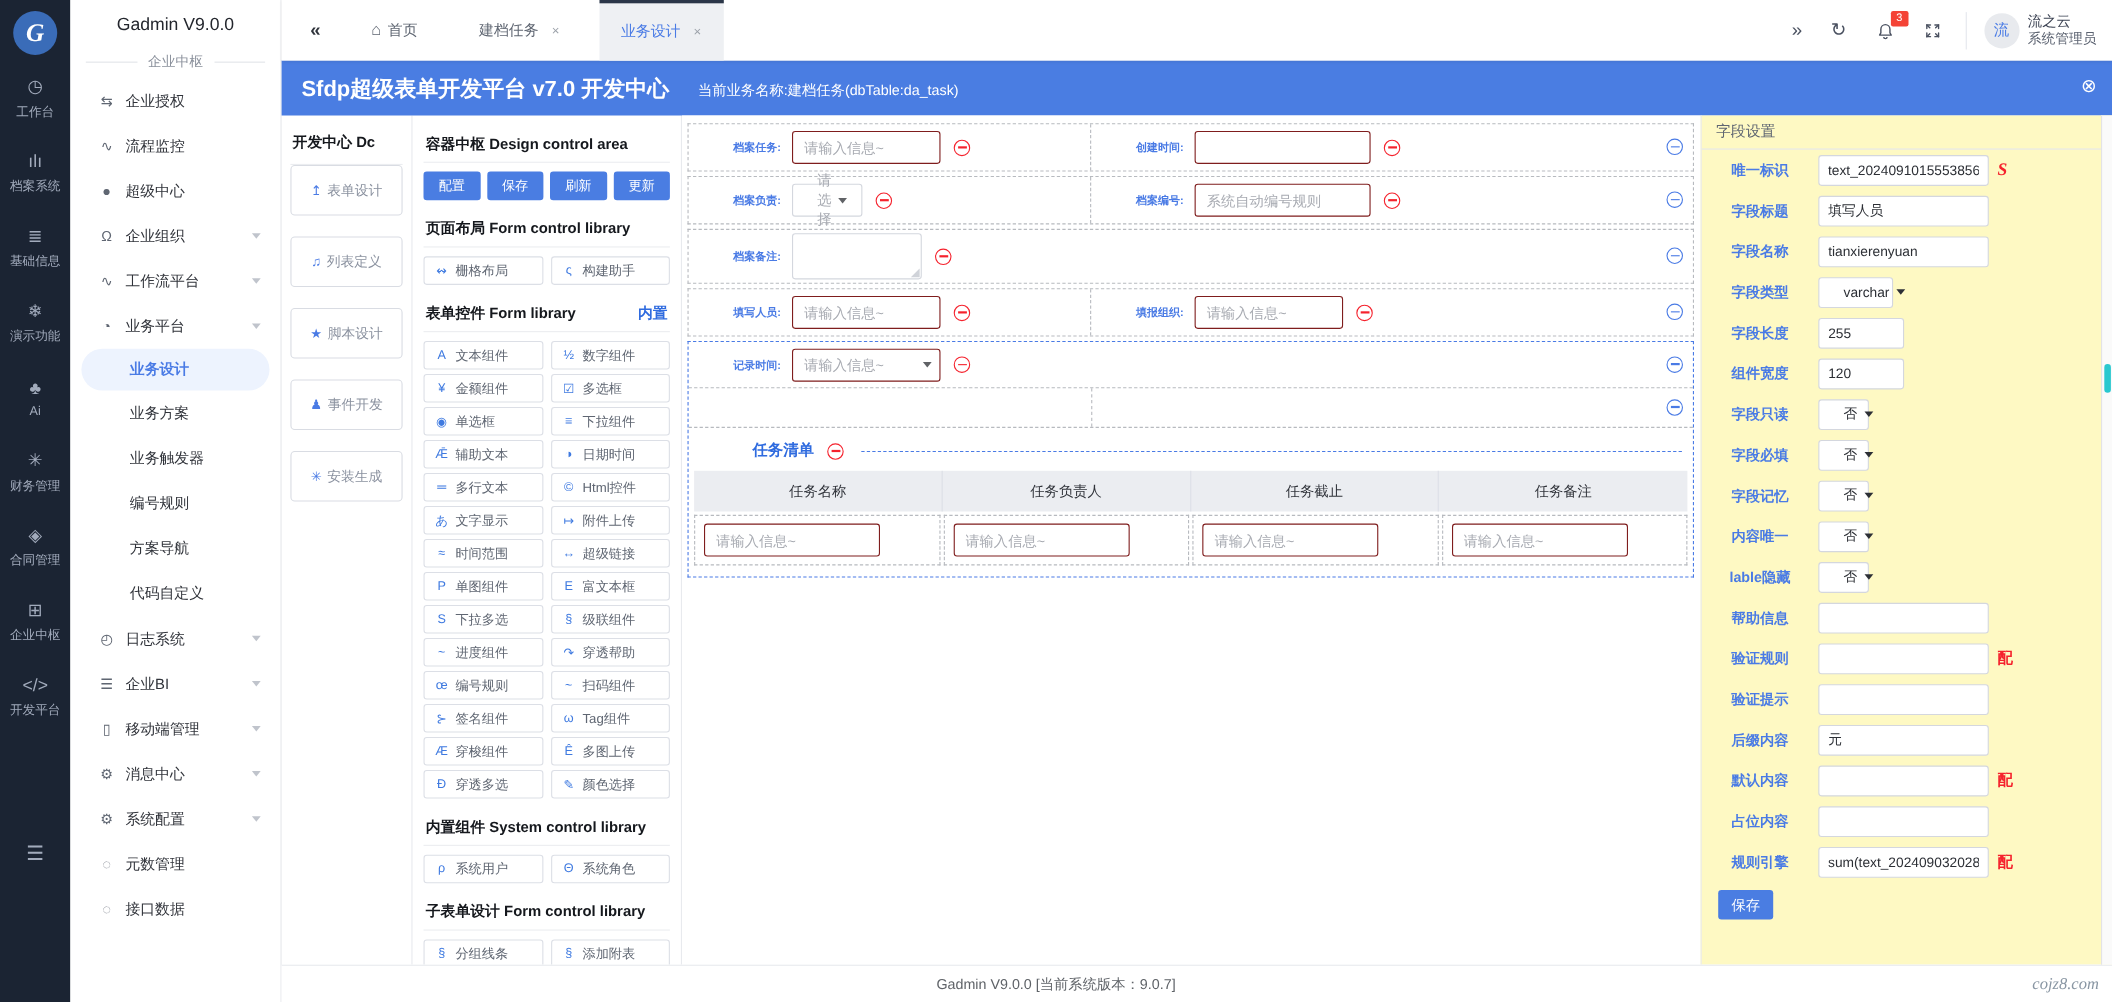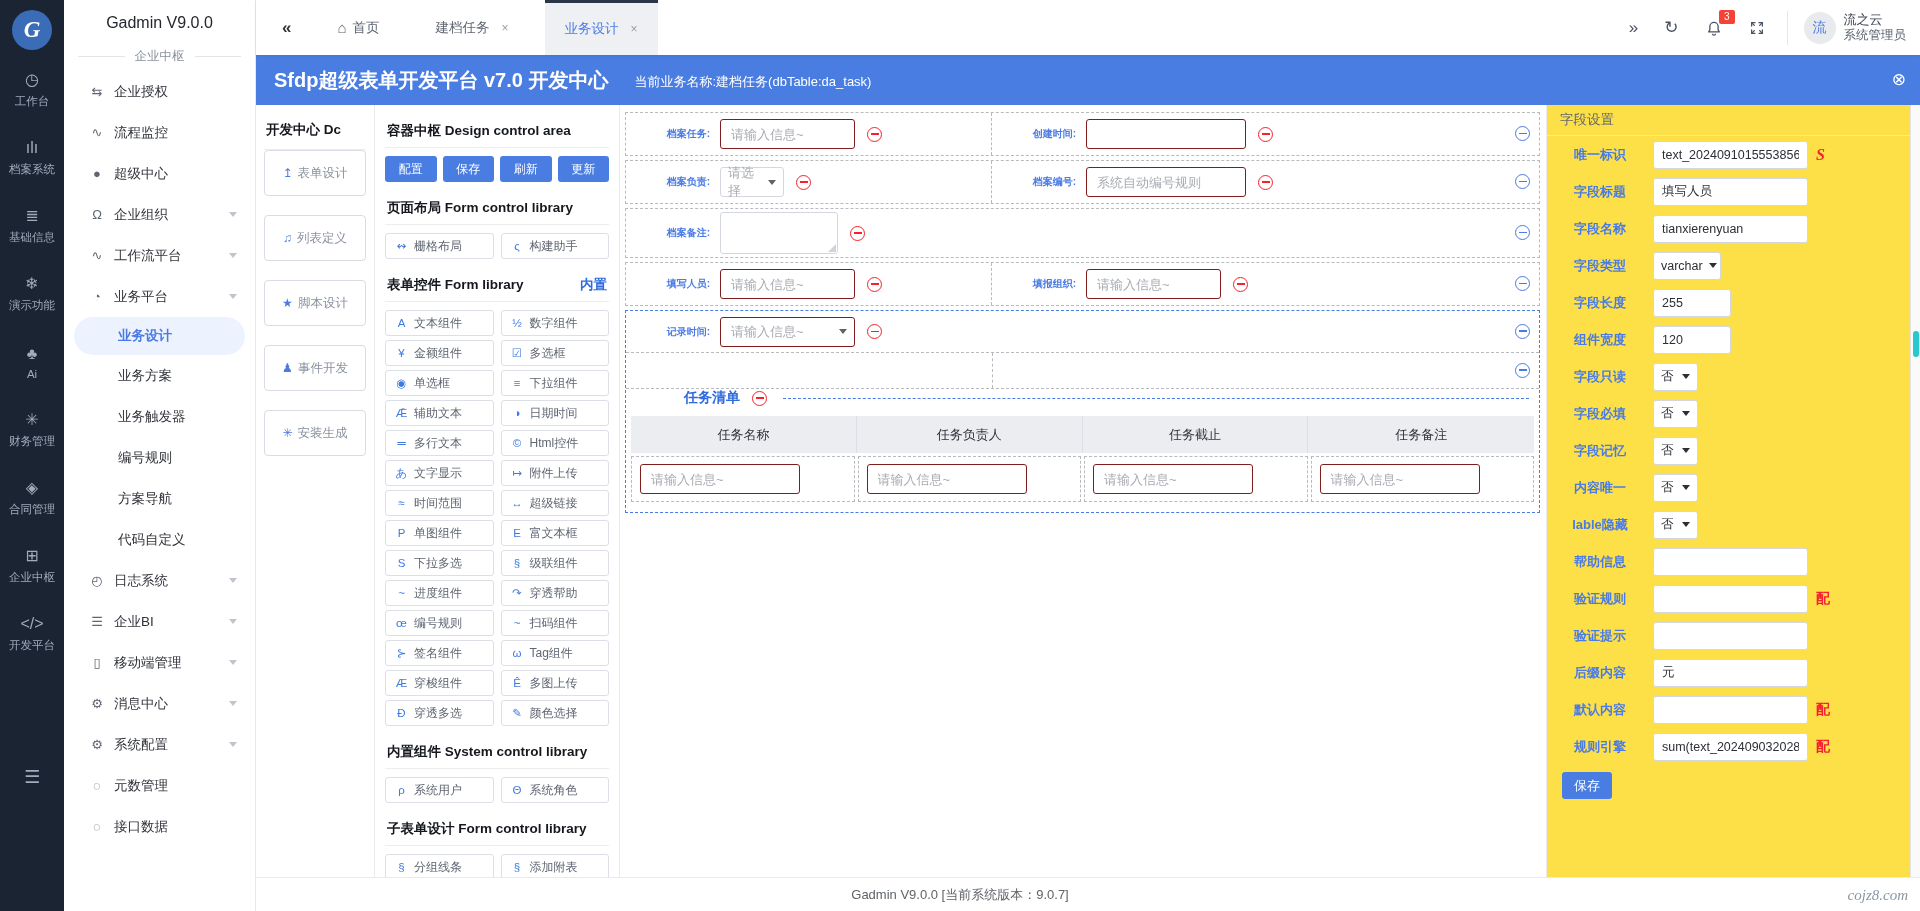--- a/index.html
+++ b/index.html
@@ -105,21 +105,21 @@
   .c-cell.split { border-right:1px dashed #b7babf; }
   .c-cell.right { flex:1; }
   .c-label { width:84px; text-align:right; color:#4a7be5; font-weight:700; font-size:10px;
     margin-right:10px; flex:none; white-space:nowrap; }
   .c-input { height:30px; border:1px solid #7f1d1d; border-radius:3px; padding:0 10px;
     font-size:13px; color:#333; background:#fff; outline:none;
     font-family:"Liberation Sans","DejaVu Sans",sans-serif; }
   .c-input::placeholder { color:#a8abb2; }
   .w135 { width:135px; } .w160 { width:160px; }
   .sel { height:30px; border:1px solid #d4d7de; border-radius:3px; display:inline-flex;
-    align-items:center; justify-content:space-between; padding:0 7px; background:#fff;
+    align-items:center; justify-content:space-between; padding:0 22px; background:#fff;
     font-size:13px; color:#a8abb2; cursor:pointer; }
   .caret { width:0; height:0; border:4px solid transparent; border-top:5px solid #606266;
     margin-top:4px; margin-left:6px; flex:none; }
   .combo { position:relative; display:inline-flex; align-items:center; }
   .combo .caret { position:absolute; right:8px; }
   .txtarea { width:118px; height:42px; border:1px solid #d4d7de; border-radius:3px;
     position:relative; background:#fff; }
   .rz { position:absolute; right:1px; bottom:1px; width:0; height:0;
     border-left:8px solid transparent; border-bottom:8px solid #d0d3d9; }
   .minus { display:inline-block; width:15px; height:15px; border:1.5px solid; border-radius:50%;
@@ -128,34 +128,34 @@
     margin-top:-1px; background:currentColor; }
   .minus.red { color:#f5222d; margin-left:12px; }
   .minus.blue { color:#4a7be5; }
   .row-del { position:absolute; right:9px; top:50%; margin-top:-8px; }
 
   .sel-container { border:1px dashed #4a7be5; margin-top:4px; position:relative; padding-bottom:10px; }
   .sc-row { position:relative; display:flex; align-items:center; height:42px;
     border-bottom:1px dashed #b7babf; }
   .sc-empty { position:relative; height:36px; border-bottom:1px dashed #b7babf; }
   .sc-empty .sep-v { position:absolute; left:366px; top:0; bottom:0; border-left:1px dashed #b7babf; }
-  .st-titlebar { display:flex; align-items:center; padding-left:58px; margin-top:0; }
+  .st-titlebar { display:flex; align-items:center; padding-left:58px; margin-top:12px; }
   .st-title { color:#2f6bdf; font-weight:700; font-size:14px; }
   .st-line { flex:1; border-top:1px dashed #4a7be5; margin:0 10px 0 16px; }
   .st-table { margin:9px 5px 0; }
   .st-head { display:grid; grid-template-columns:repeat(4,1fr); background:#ebedf1; height:37px; }
   .st-hcell { display:flex; align-items:center; justify-content:center; font-size:13px;
     color:#30333a; border-right:1px solid #dcdfe6; }
   .st-hcell:last-child { border-right:none; }
   .st-body { display:grid; grid-template-columns:repeat(4,1fr); gap:0 3px; margin-top:3px; }
   .st-bcell { border:1px dashed #b7babf; height:46px; display:flex; align-items:center; padding-left:8px; }
   .st-bcell .c-input { width:160px; }
 
   
-  .settings { flex:1; border-left:1px solid #e8eaee; background:#fde047; min-width:0; position:relative; }
+  .settings { flex:1; border-left:1px solid #e8eaee; background:#fef9c3; min-width:0; position:relative; }
   .fs-title { height:31px; display:flex; align-items:center; padding-left:13px; font-size:13.5px;
     color:#5f6672; border-bottom:1px solid #e4e7ed; }
   .fs-row { height:37px; display:flex; align-items:center; padding-left:10px; }
   .fs-label { width:86px; text-align:center; color:#4a7be5; font-size:13px; font-weight:700;
     margin-right:10px; flex:none; white-space:nowrap; }
   .fs-input { height:28px; border:1px solid #d4d7de; border-radius:3px; padding:0 8px;
     font-size:12.5px; color:#2c2f35; outline:none; background:#fff;
     font-family:"Liberation Sans","DejaVu Sans",sans-serif; }
   .fs-input.lg { width:155px; } .fs-input.sm { width:78px; }
   .fs-sel { height:28px; font-size:12.5px; color:#2c2f35; }
@@ -746,20 +746,24 @@
             <div class="fs-row">
               <span class="fs-label">后缀内容</span>
               <input class="fs-input lg" readonly="readonly" value="元" style="">
             </div>
             <div class="fs-row">
               <span class="fs-label">默认内容</span>
               <input class="fs-input lg" readonly="readonly" style="">
               <span class="fs-suffix">配</span>
             </div>
             <div class="fs-row">
+              <span class="fs-label">占位内容</span>
+              <input class="fs-input lg" readonly="readonly" style="">
+            </div>
+            <div class="fs-row">
               <span class="fs-label">规则引擎</span>
               <input class="fs-input lg" readonly="readonly" value="sum(text_20240903202827" style="">
               <span class="fs-suffix">配</span>
             </div>
           </div>
         <button class="fs-save">保存</button>
       </div>
     </div>
 
     <div class="footer">

